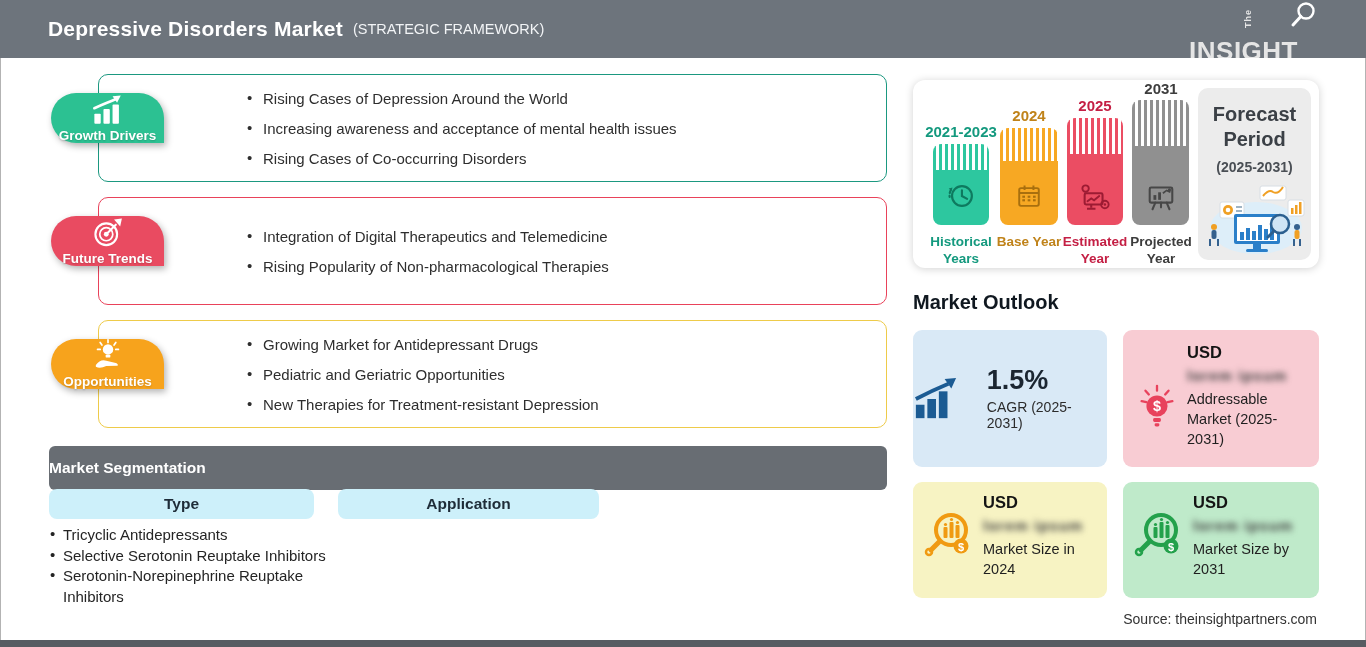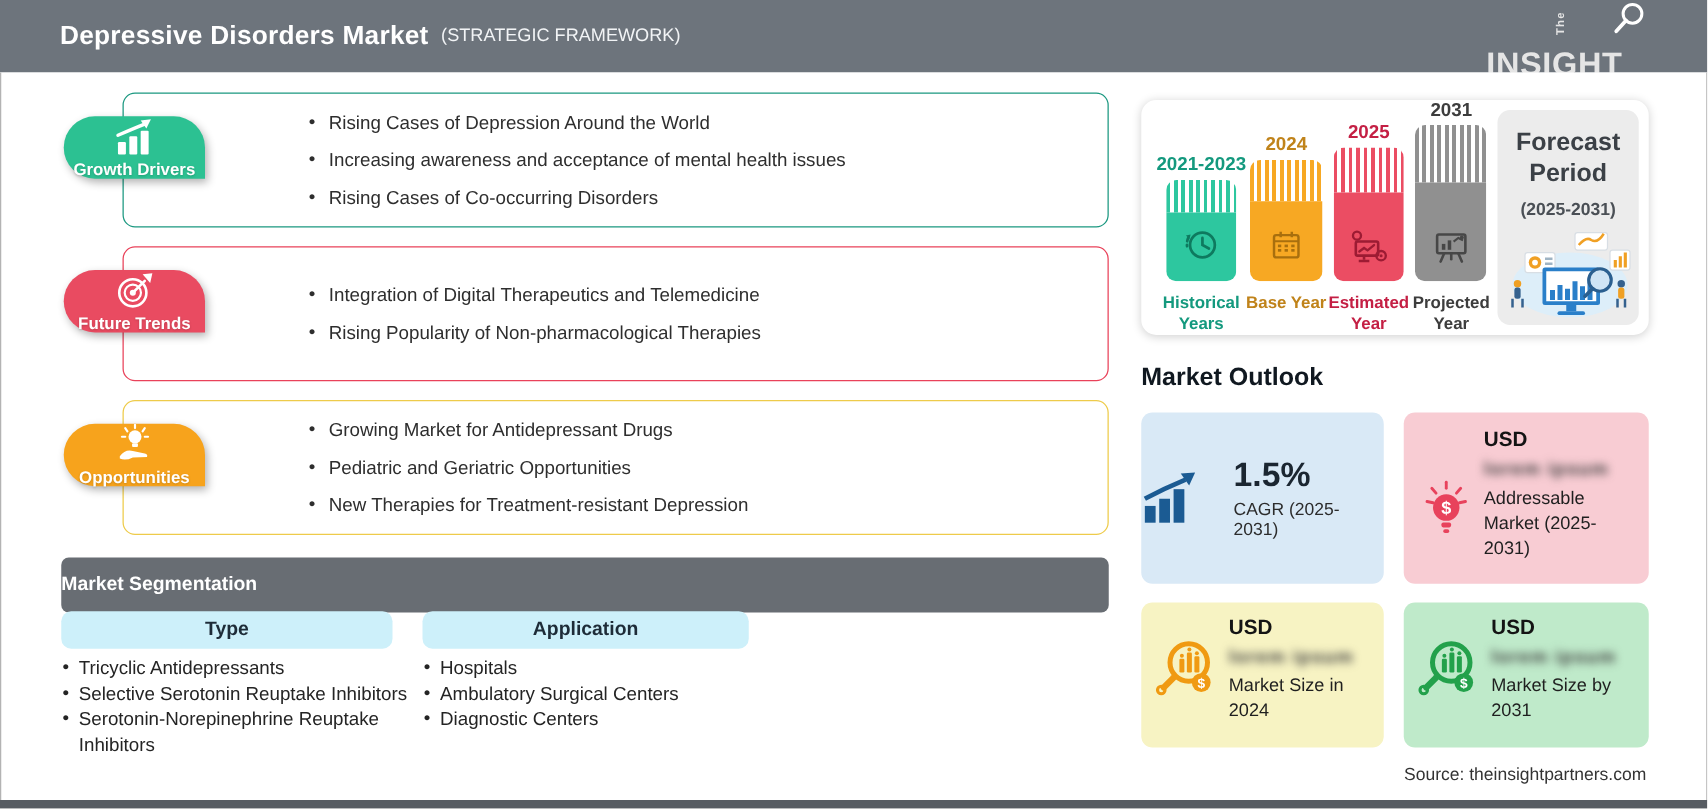--- a/index.html
+++ b/index.html
@@ -202,25 +202,20 @@
 
     <div class="seg-bar">
       <span class="seg-bar-title">Market Segmentation</span>
     </div>
     <div class="seg-head type">Type</div>
     <div class="seg-head app">Application</div>
     <ul class="seg-list type">
       <li>Tricyclic Antidepressants</li>
       <li>Selective Serotonin Reuptake Inhibitors</li>
       <li>Serotonin-Norepinephrine Reuptake Inhibitors</li>
-    </ul>
-    <ul class="seg-list app">
-      <li>Hospitals</li>
-      <li>Ambulatory Surgical Centers</li>
-      <li>Diagnostic Centers</li>
     </ul>
 
     <div class="years-card">
       <div class="bar-year y1">2021-2023</div>
       <div class="bar-year y2">2024</div>
       <div class="bar-year y3">2025</div>
       <div class="bar-year y4">2031</div>
 
       <div class="bar bar1">
         <div class="stripes"></div>

